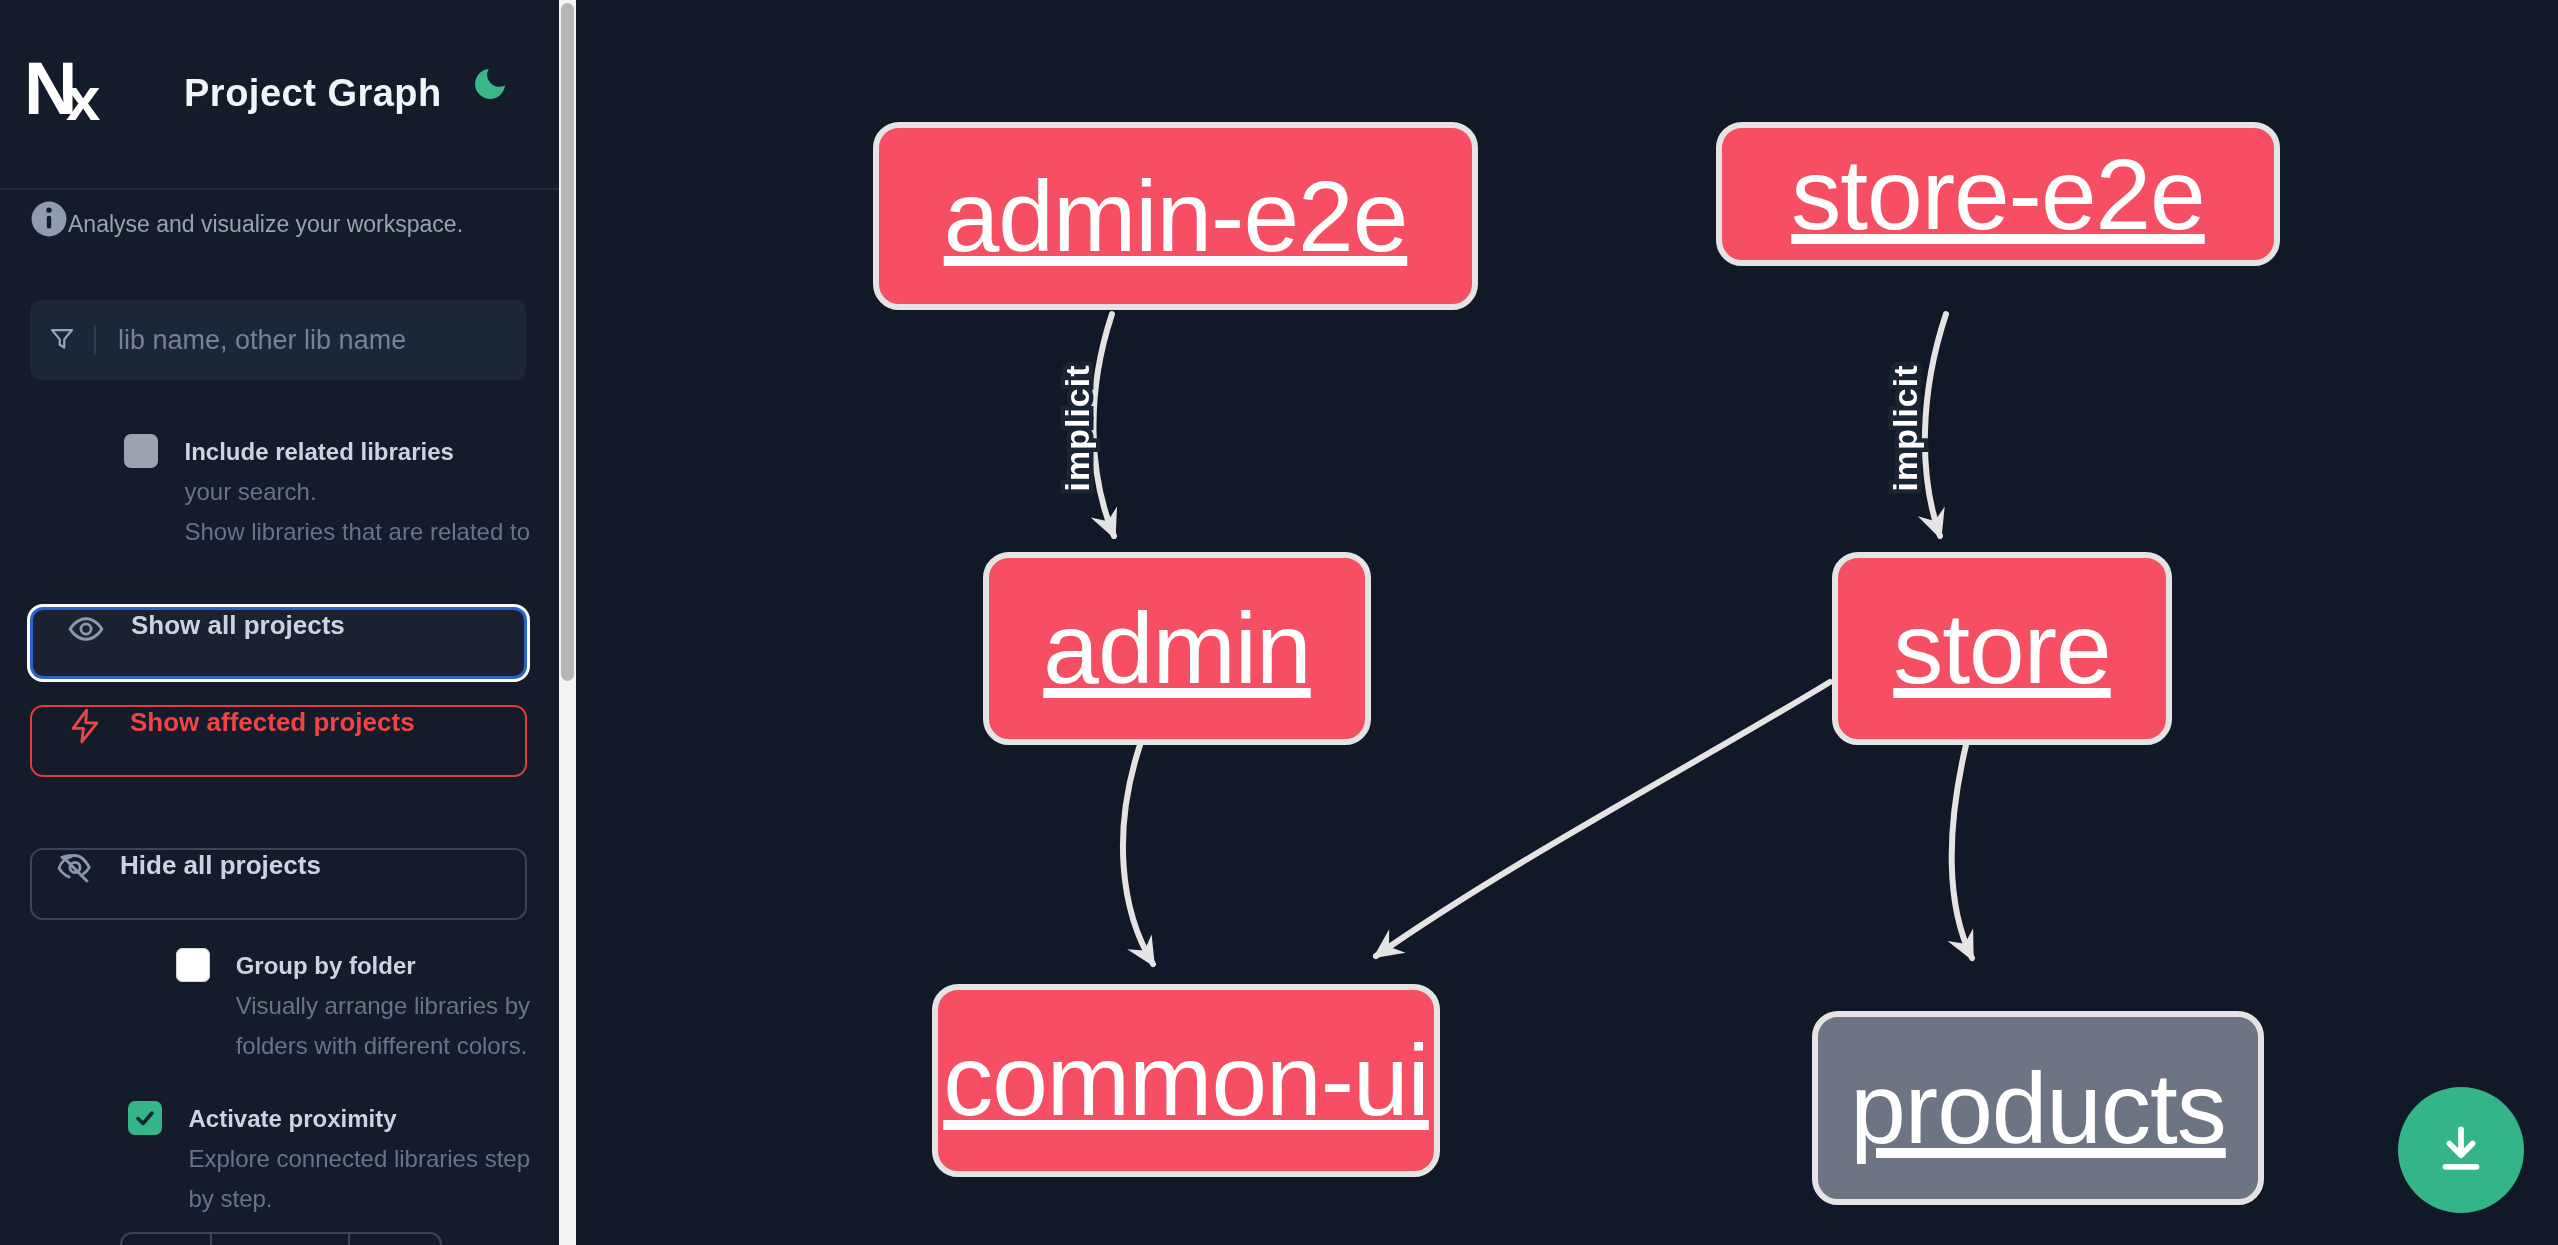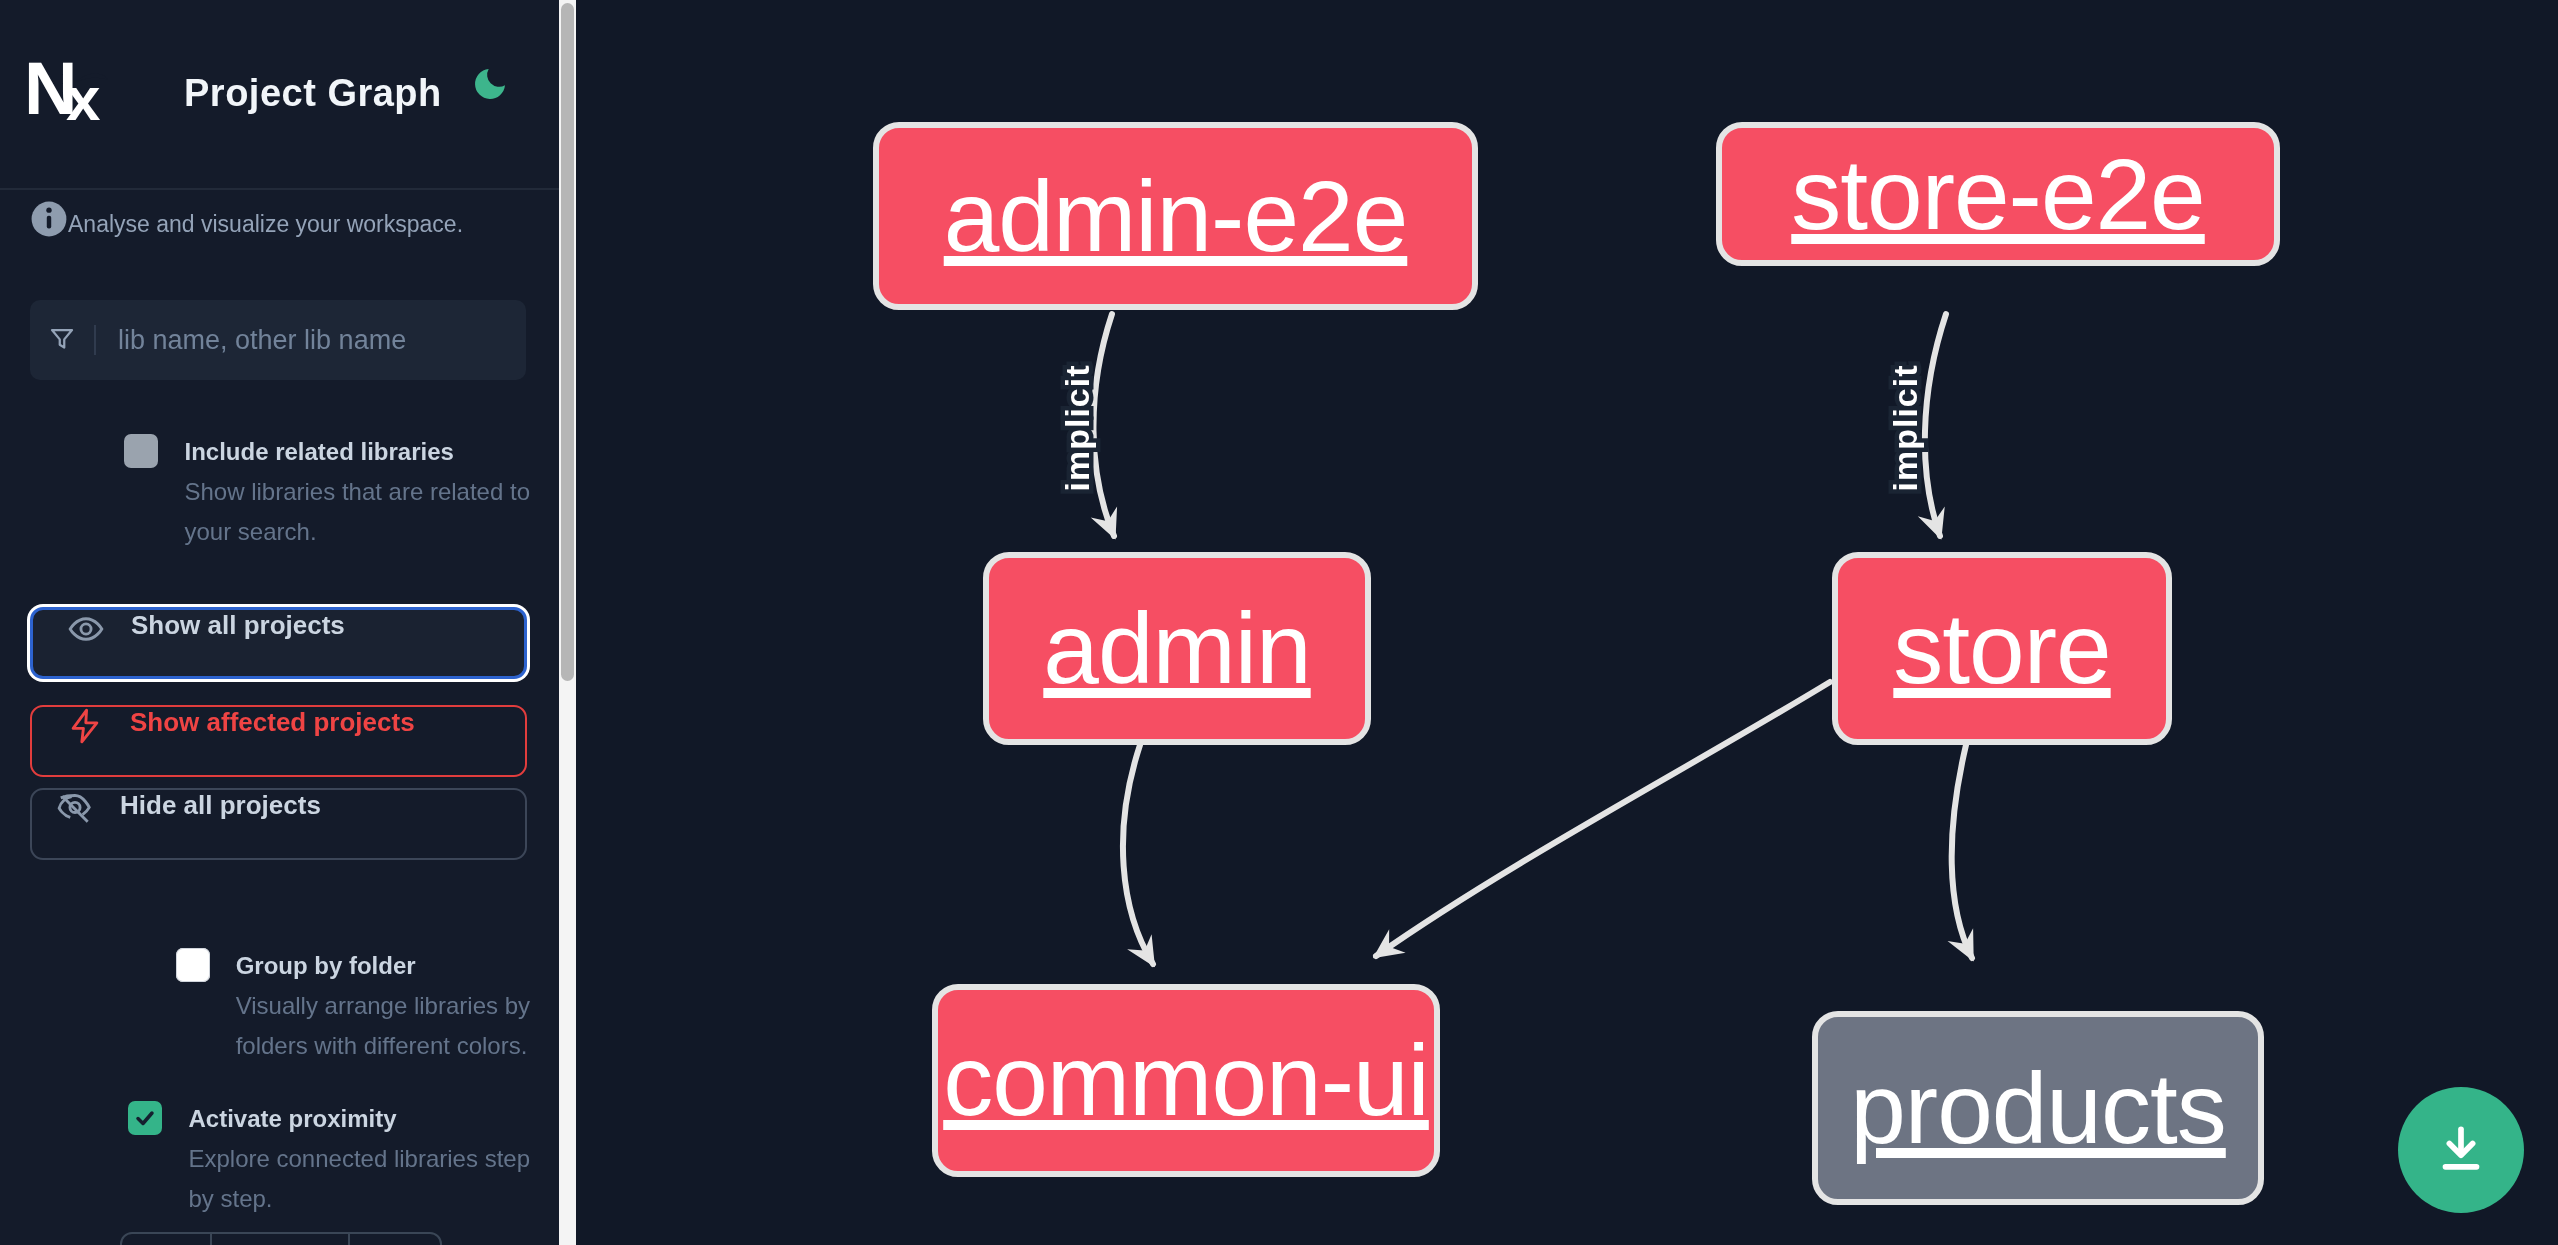--- a/index.html
+++ b/index.html
@@ -161,41 +161,41 @@
           <path d="M4 4 h16 l-6.2 7.5 v6.5 l-3.6 -2.2 v-4.3 Z"></path>
         </svg>
       </span>
       <input class="search-input" value="" placeholder="lib name, other lib name" style="">
     </div>
 
     <div class="cb-row" style="top:432px;">
       <span class="cb-box gray"></span>
       <span>
         <div class="cb-label">Include related libraries</div>
+        <div class="cb-desc">your search.</div>
         <div class="cb-desc">Show libraries that are related to</div>
-        <div class="cb-desc">your search.</div>
       </span>
     </div>
 
     <button class="sb-btn btn-focused" style="top:607px;">
       <svg class="btn-icon" viewBox="0 0 24 24" fill="none" stroke="#8a98ab" stroke-width="1.8">
         <path d="M2 12s3.6-6.5 10-6.5S22 12 22 12s-3.6 6.5-10 6.5S2 12 2 12z"></path>
         <circle cx="12" cy="12" r="3.2"></circle>
       </svg>
       <span>Show all projects</span>
     </button>
 
     <button class="sb-btn btn-danger" style="top:705px;">
       <svg class="btn-icon" viewBox="0 0 24 24" fill="none" stroke="#ef4444" stroke-width="1.8" stroke-linejoin="round">
         <path d="M13 2 L4.5 13.5 H11 L10 22 L19.5 10 H12.5 Z"></path>
       </svg>
       <span>Show affected projects</span>
     </button>
 
-    <button class="sb-btn btn-plain" style="top:788px;padding-left:24px;">
+    <button class="sb-btn btn-plain" style="top:848px;padding-left:24px;">
       <svg class="btn-icon" viewBox="0 0 24 24" fill="none" stroke="#8a98ab" stroke-width="1.8">
         <path d="M3 5s3.6-1.5 9-1.5 9 7.5 9 7.5-1.5 2.7-4.2 4.6 M9.9 4.2 A10 10 0 0 0 2 11.5 s2.5 4.5 7 5.8"></path>
         <circle cx="12" cy="11" r="3.2"></circle>
         <line x1="4" y1="4" x2="20" y2="20"></line>
       </svg>
       <span>Hide all projects</span>
     </button>
 
     <div class="cb-row" style="top:946px;">
       <span class="cb-box white"></span>

